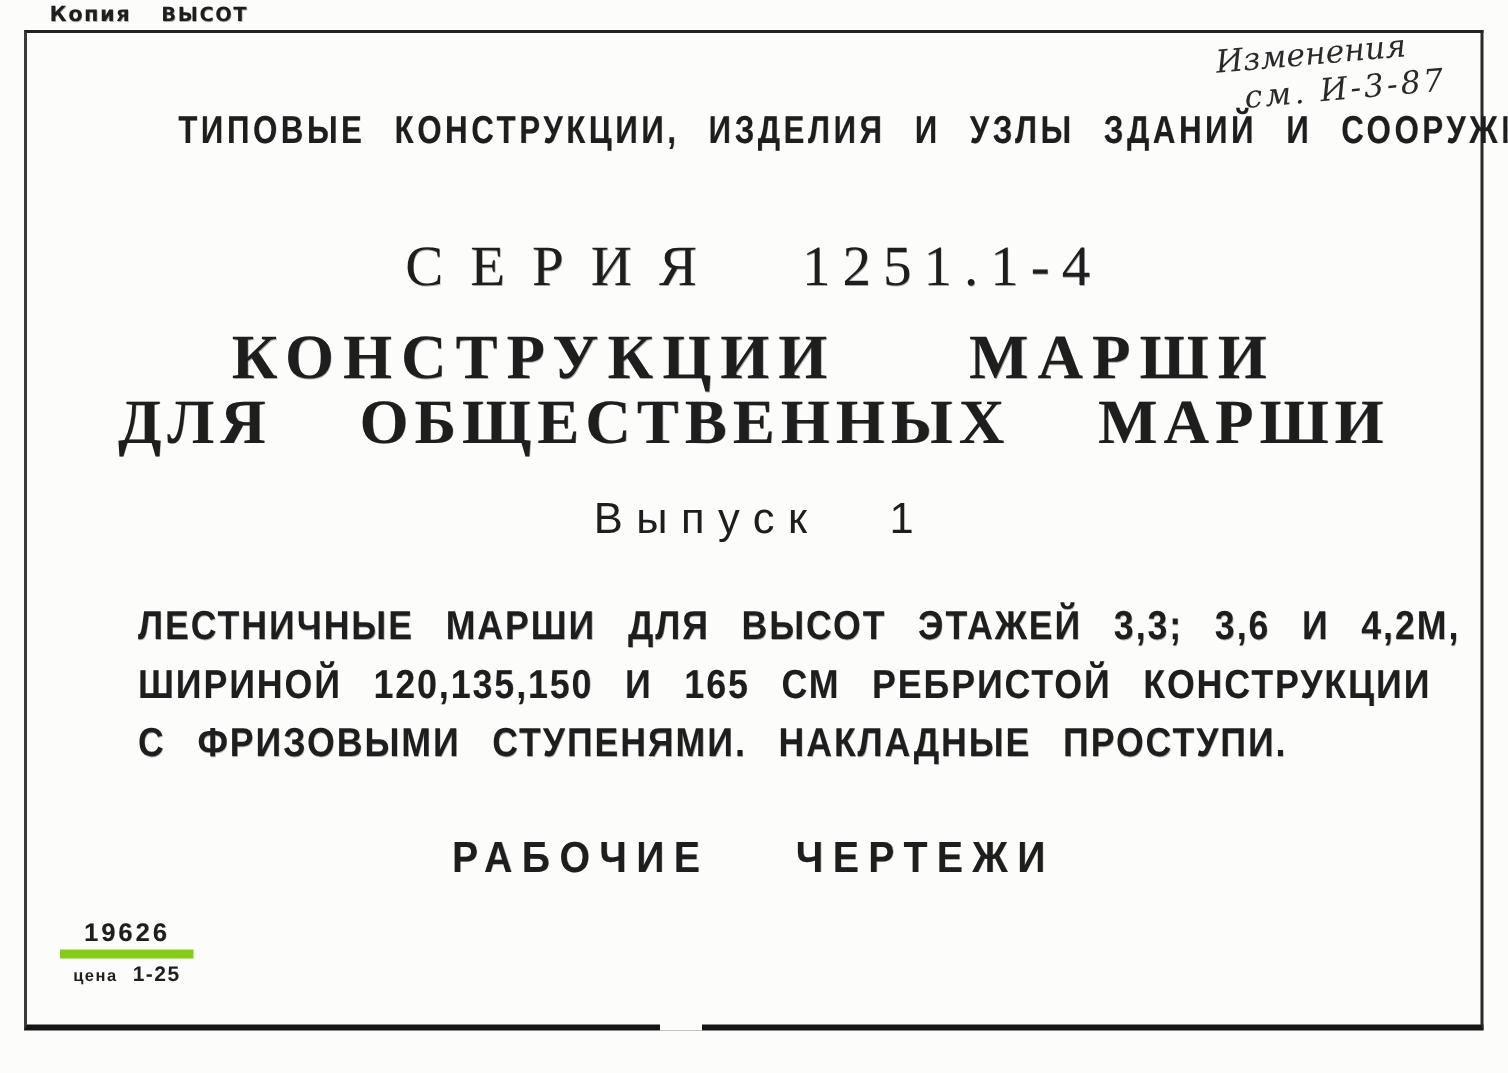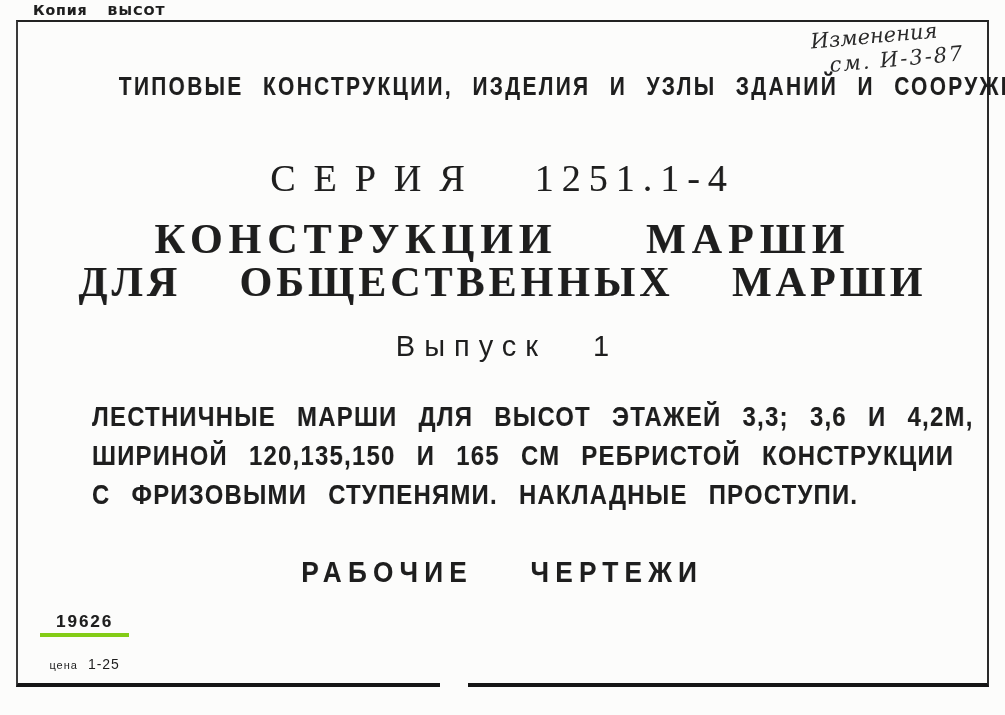--- a/index.html
+++ b/index.html
@@ -60,23 +60,23 @@
     line-height:39px;font-family:"Liberation Sans", sans-serif;
   }
   
   .working-row{top:556px;font-weight:bold;}
   .working-row .condensed{transform:scaleX(0.9);font-size:29px;letter-spacing:7px;}
   .working-row .w1{margin-right:64px;}
   
   .catalog{position:absolute;left:40px;top:612px;text-align:center;}
   .catalog .num{
     display:inline-block;font-size:17px;letter-spacing:2px;font-weight:bold;
-    border-bottom:4px solid #84cc16;padding:0 16px 1px 16px;
+    border-bottom:6px solid #84cc16;padding:0 16px 1px 16px;
   }
-  .catalog .price-row{margin-top:18px;font-weight:normal;white-space:nowrap;}
+  .catalog .price-row{margin-top:2px;font-weight:bold;white-space:nowrap;}
   .catalog .price-label{font-size:11px;letter-spacing:1px;}
   .catalog .price-value{font-size:14px;margin-left:10px;letter-spacing:1px;}
   
   .ink{text-shadow:0.4px 0.4px 0 rgba(20,20,20,0.35);}
 </style>
 </head>
 <body>
 
 <div class="frame"></div>
 <div class="frame-gap"></div>

